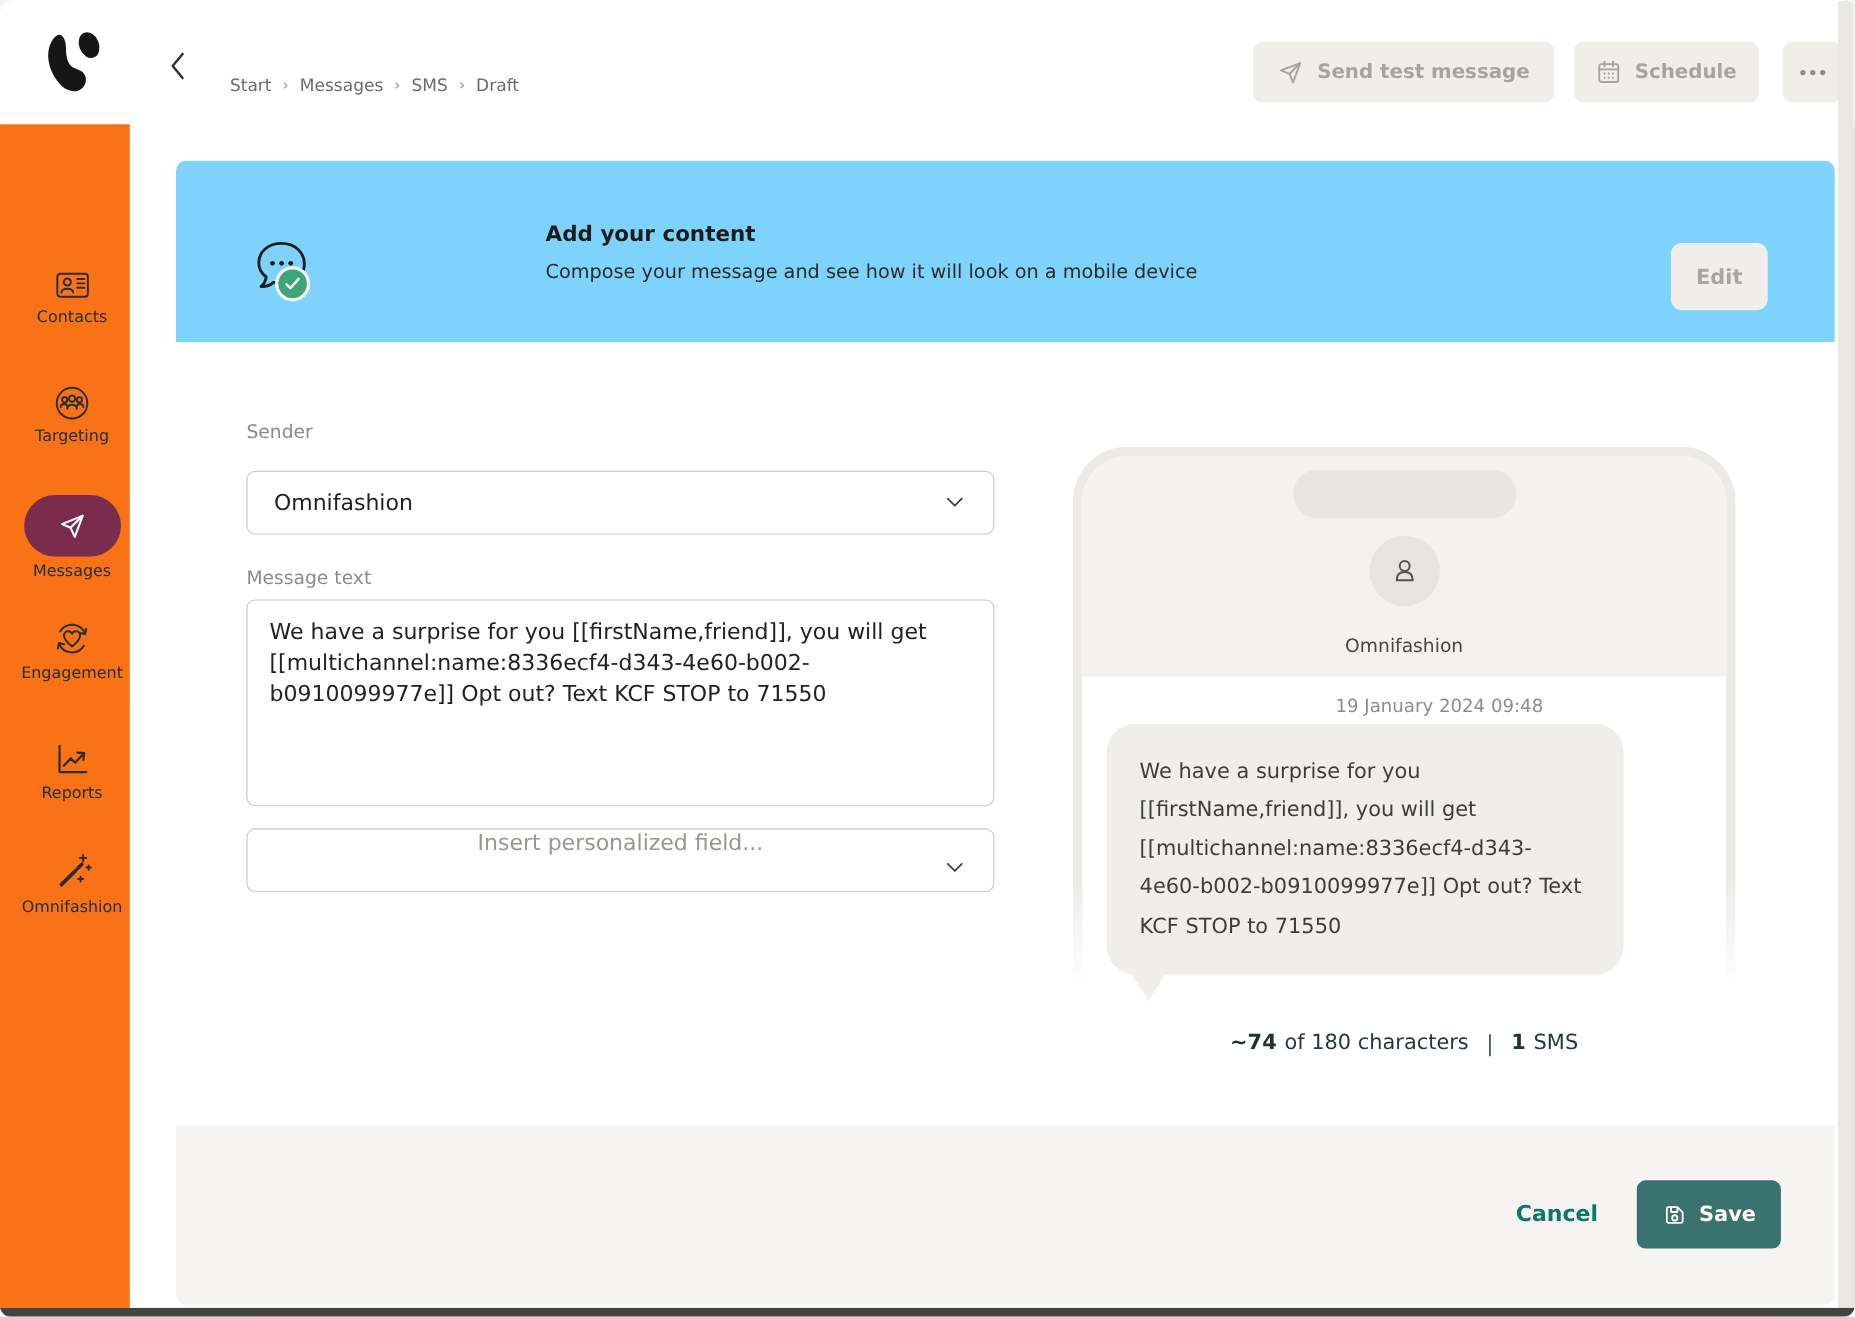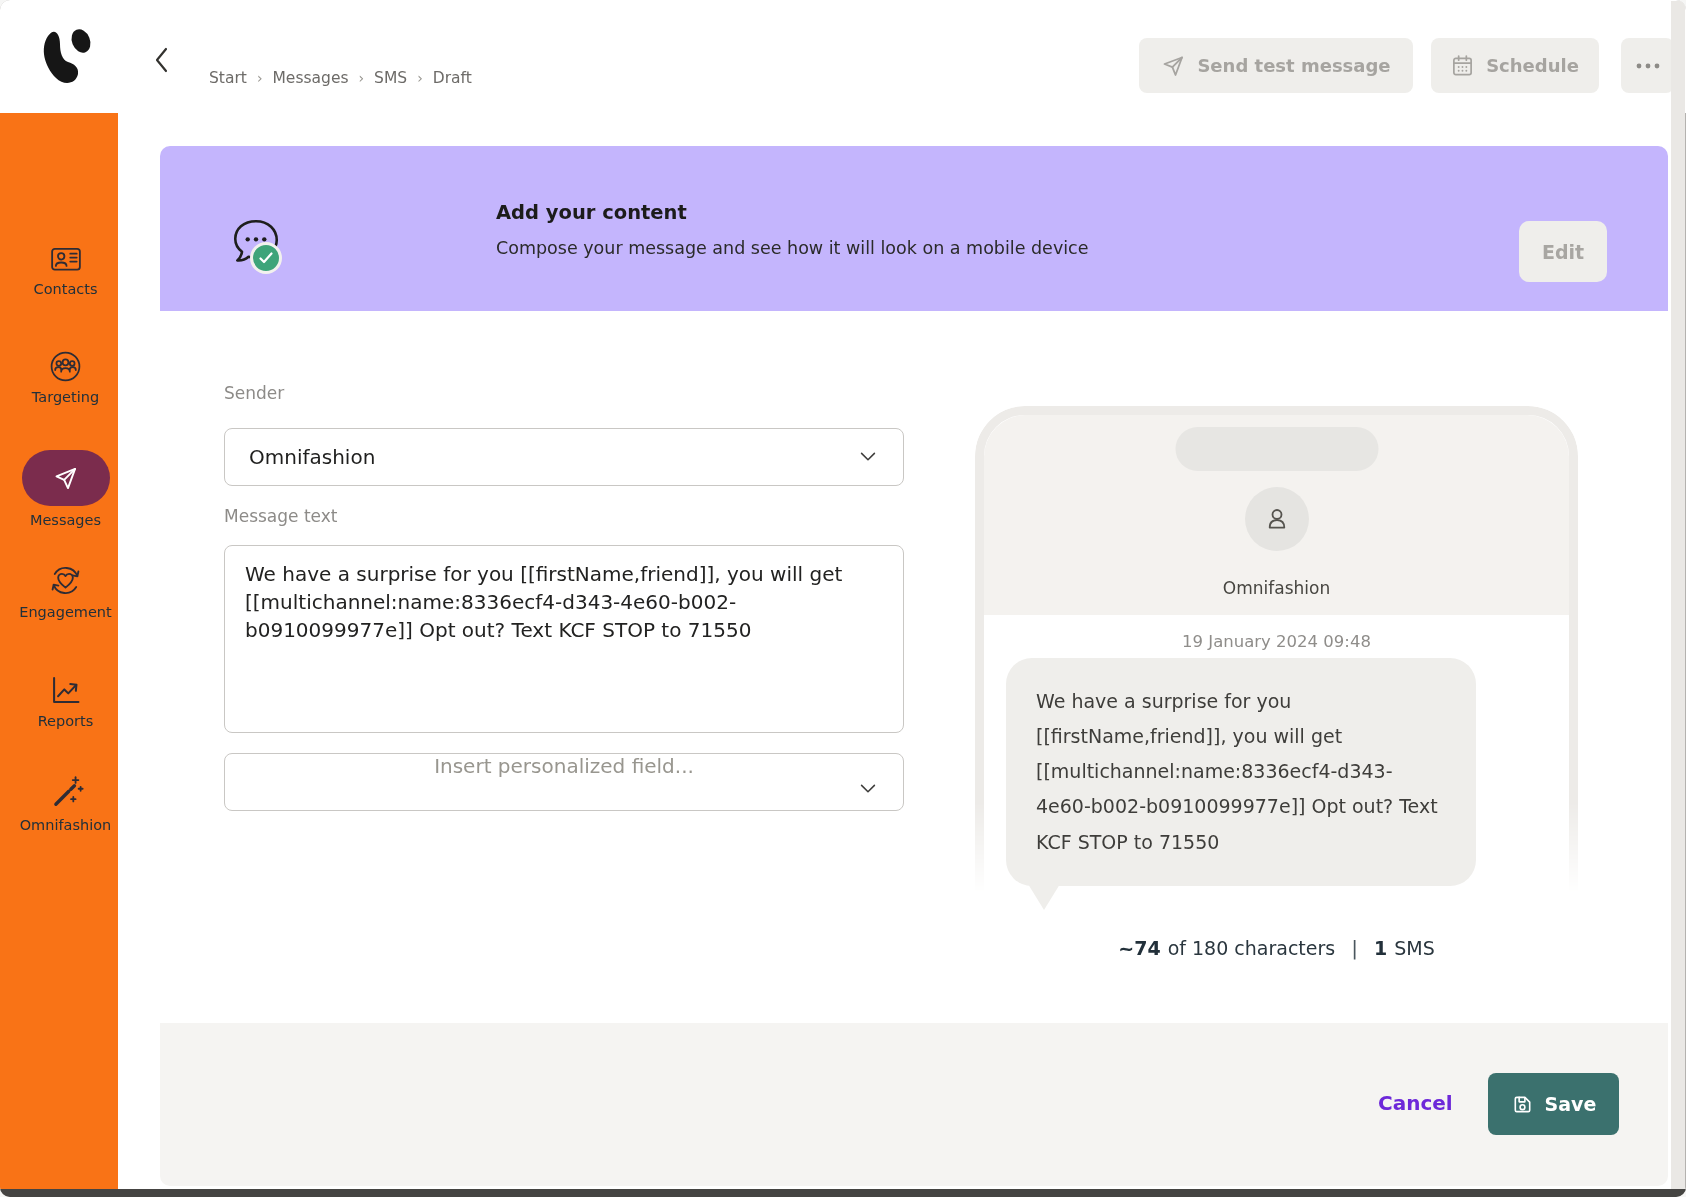--- a/index.html
+++ b/index.html
@@ -26,21 +26,21 @@
   
   .sidebar{left:0;top:113px;width:118px;height:1076px;background:#f97316;}
   .nav{position:absolute;left:0;width:131px;text-align:center;}
   .nav .ic{display:flex;justify-content:center;}
   .nav .lbl{display:block;margin-top:6px;font-size:14.5px;color:#22303a;}
   .pill{width:88px;height:56px;margin:0 auto;background:#7b2c4d;border-radius:28px;
         display:flex;align-items:center;justify-content:center;}
 
   
   .card{left:160px;top:146px;width:1508px;height:1040px;background:#fff;border-radius:10px;overflow:hidden;}
-  .band{position:absolute;left:0;top:0;width:100%;height:165px;background:#c4b5fd;}
+  .band{position:absolute;left:0;top:0;width:100%;height:165px;background:#7dd3fc;}
   .step-icon{position:absolute;left:68px;top:70px;}
   .step-badge{position:absolute;left:90px;top:96px;width:32px;height:32px;border-radius:50%;
               background:#3ea47a;border:3px solid #f2f1ee;display:flex;align-items:center;justify-content:center;box-sizing:border-box;}
   .step-title{position:absolute;left:336px;top:55px;font-size:19.5px;font-weight:bold;color:#1c1c1b;}
   .step-sub{position:absolute;left:336px;top:92px;font-size:17.5px;color:#2b2b2a;}
   .btn-edit{position:absolute;left:1359px;top:75px;width:88px;height:61px;background:#efeeeb;
             border-radius:10px;color:#a8a6a2;font-weight:bold;font-size:19px;}
 
   .field-label{position:absolute;font-size:17px;color:#8d8b88;}
   .select{position:absolute;width:680px;height:58px;border:1.5px solid #c9c7c4;border-radius:8px;
@@ -57,34 +57,34 @@
                border-bottom:none;border-radius:50px 50px 0 0;box-sizing:border-box;
                -webkit-mask-image:linear-gradient(to bottom,#000 70%,rgba(0,0,0,0) 86%);
                mask-image:linear-gradient(to bottom,#000 70%,rgba(0,0,0,0) 86%);}
   .phone-inner{position:absolute;left:824px;top:269px;width:585px;}
   .phone-band{position:relative;width:100%;height:200px;background:#f4f2ef;border-radius:42px 42px 0 0;}
   .notch{position:absolute;left:50%;transform:translateX(-50%);top:12px;width:203px;height:44px;
          border-radius:22px;background:#e7e6e3;}
   .avatar{position:absolute;left:50%;transform:translateX(-50%);top:72px;width:64px;height:64px;
           border-radius:50%;background:#e5e4e1;display:flex;align-items:center;justify-content:center;}
   .phone-name{position:absolute;left:0;top:163px;width:100%;text-align:center;font-size:17px;color:#474641;}
-  .phone-date{position:absolute;left:0;top:217px;width:100%;text-align:center;font-size:16.5px;color:#8f8d8a;}
+  .phone-date{position:absolute;left:0;top:217px;width:100%;text-align:center;font-size:16.5px;color:#8f8d8a;padding-left:32px;}
   .bubble{position:absolute;left:22px;top:243px;width:470px;box-sizing:border-box;background:#efeeeb;
           border-radius:26px;padding:26px 30px;font-size:19px;line-height:1.85;color:#3e3d3a;
           overflow-wrap:break-word;word-break:break-word;}
   .bubble .tail{position:absolute;left:22px;top:100%;margin-top:-2px;width:0;height:0;
                 border-left:16px solid transparent;border-right:16px solid transparent;border-top:26px solid #efeeeb;}
   .charcount{position:absolute;left:815px;top:790px;width:603px;display:flex;justify-content:center;
              align-items:center;gap:7px;font-size:19px;color:#2a363e;}
   .charcount b{color:#22303a;}
   .charcount .pipe{color:#4a565e;margin:0 9px;font-size:20px;}
 
   
   .cardfoot{position:absolute;left:0;bottom:0;width:100%;height:163px;background:#f5f4f2;}
-  .btn-cancel{position:absolute;left:1218px;top:68px;font-size:20px;font-weight:bold;color:#6d28d9;}
+  .btn-cancel{position:absolute;left:1218px;top:68px;font-size:20px;font-weight:bold;color:#0f766e;}
   .btn-save{position:absolute;left:1328px;top:50px;width:131px;height:62px;background:#3b716e;
             border-radius:8px;color:#fff;font-weight:bold;font-size:19px;
             display:flex;align-items:center;justify-content:center;gap:11px;}
 
   
   .scrollstrip{right:1px;top:1px;width:14px;height:1188px;background:#eae8e5;}
   .bottombar{left:0;bottom:0;width:100%;height:8px;background:#454442;}
 </style>
 </head>
 <body>
@@ -252,21 +252,21 @@
     </div>
 
     <div class="field-label" style="left:64px;top:237px;" data-name="sender-label">Sender</div>
     <div class="select" style="left:64px;top:282px;" data-name="sender-select">
       <span data-name="sender-select-value">Omnifashion</span>
       <svg class="chev" data-name="chevron-down-icon" width="22" height="22" viewBox="0 0 24 24" fill="none" stroke="#3f3e3c" stroke-width="1.7" stroke-linecap="round" stroke-linejoin="round">
         <path d="M5 8 L12 15 L19 8"></path>
       </svg>
     </div>
 
-    <div class="field-label" style="left:64px;top:360px;" data-name="message-text-label">Message text</div>
+    <div class="field-label" style="left:64px;top:370px;" data-name="message-text-label">Message text</div>
     <textarea class="msg-area" data-name="message-text-input" spellcheck="false" style="">We have a surprise for you [[firstName,friend]], you will get [[multichannel:name:8336ecf4-d343-4e60-b002-b0910099977e]] Opt out? Text KCF STOP to 71550</textarea>
 
     <div class="select placeholder" style="left:64px;top:607px;" data-name="personalized-field-select">
       <span data-name="personalized-field-placeholder">Insert personalized field...</span>
       <svg class="chev" data-name="chevron-down-icon" width="22" height="22" viewBox="0 0 24 24" fill="none" stroke="#3f3e3c" stroke-width="1.7" stroke-linecap="round" stroke-linejoin="round">
         <path d="M5 8 L12 15 L19 8"></path>
       </svg>
     </div>
 
     <div class="phone-frame" data-name="phone-preview-frame"></div>

